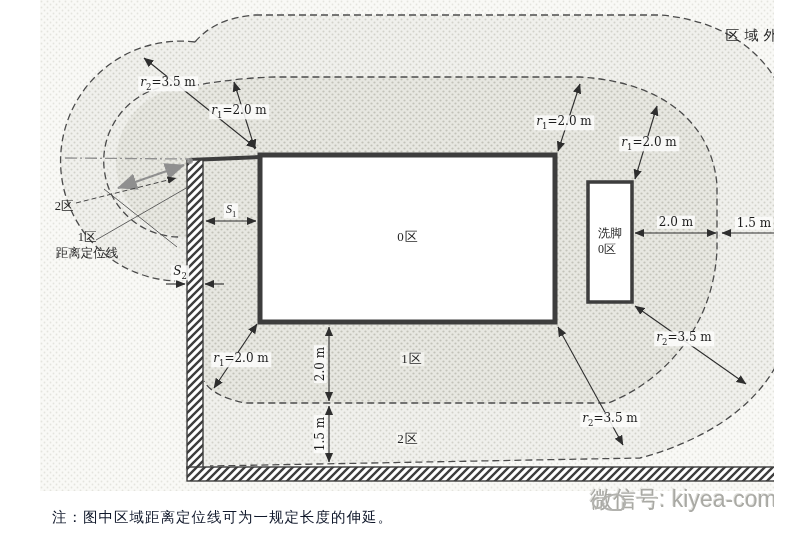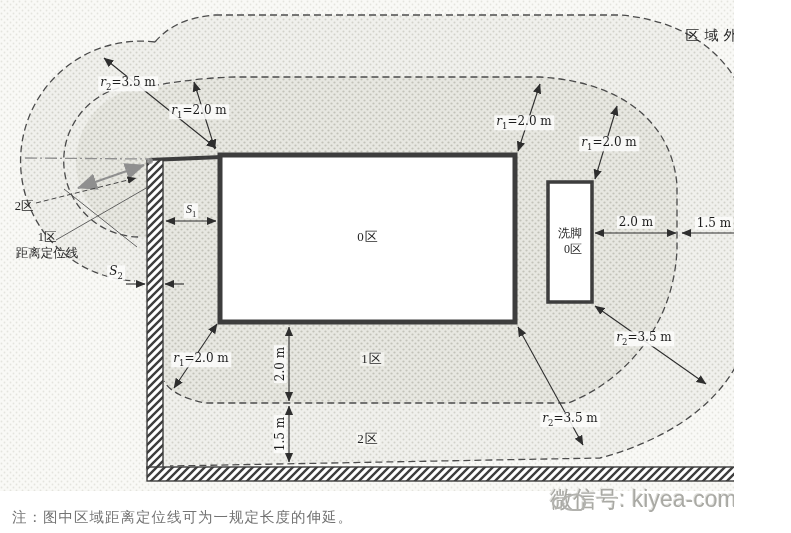--- a/index.html
+++ b/index.html
@@ -1,42 +1,42 @@
 <!DOCTYPE html>
 <html><head>
 <meta charset="utf-8">
 <style>
   html,body { margin:0; padding:0; background:#ffffff; }
   #stage {
     position:relative; width:734px; height:533px; overflow:hidden;
-    background:#ffffff; font-family:"Liberation Sans", sans-serif;
+    background:#ffffff; font-family:"Liberation Sans", sans-serif;margin-left:40px;
   }
   #stage svg { position:absolute; left:0; top:0; }
   .lbl {
     position:absolute; transform:translate(-50%,-50%);
     font-family:"DejaVu Serif", serif; font-style:normal;
     font-size:12px; color:#1c1c1c; white-space:nowrap; line-height:1.05;
     background:rgba(252,252,250,0.88); padding:0 2px;
   }
   .lbl i { font-style:italic; }
   .lbl sub { font-size:8.5px; }
   .rot { transform:translate(-50%,-50%) rotate(-90deg); }
   .zlbl {
     position:absolute; transform:translate(-50%,-50%);
     font-family:"Liberation Serif", serif; font-size:13px; color:#262626;
     white-space:nowrap; letter-spacing:1px; background:rgba(250,250,247,0.65);
     padding:0 1px; line-height:1.1;
   }
   .zlbl.nobg { background:transparent; }
   .outside-lbl { font-size:14px; letter-spacing:5px; background:transparent; }
-  .basin-lbl { text-align:right; font-size:12px; letter-spacing:0; line-height:1.3; background:transparent; }
+  .basin-lbl { text-align:left; font-size:12px; letter-spacing:0; line-height:1.3; background:transparent; }
   .left-lbl { font-size:12.5px; letter-spacing:0; background:transparent; }
   .note {
     position:absolute; left:12px; top:508px;
-    font-family:Liberation Sans, sans-serif; font-size:14.5px; color:#737373;
+    font-family:Liberation Sans, sans-serif; font-size:14.5px; color:#0f172a;
     letter-spacing:1px; white-space:nowrap;
   }
   .watermark {
     position:absolute; left:550px; top:484px; display:flex; align-items:center; gap:5px;
     color:#a9a9a4; font-size:23px; font-family:"Liberation Sans", sans-serif;
     text-shadow:1px 1px 0 #ffffff, -1px -1px 0 #e2e2de; white-space:nowrap;
   }
 </style>
 </head>
 <body>
@@ -149,21 +149,21 @@
   <div class="lbl" style="left:524px; top:123px;"><i>r</i><sub>1</sub>=2.0 m</div>
   <div class="lbl" style="left:609px; top:144px;"><i>r</i><sub>1</sub>=2.0 m</div>
   <div class="lbl" style="left:636px; top:222px;">2.0 m</div>
   <div class="lbl" style="left:714px; top:223px;">1.5 m</div>
   <div class="lbl" style="left:644px; top:339px;"><i>r</i><sub>2</sub>=3.5 m</div>
   <div class="lbl" style="left:570px; top:420px;"><i>r</i><sub>2</sub>=3.5 m</div>
   <div class="lbl" style="left:201px; top:360px;"><i>r</i><sub>1</sub>=2.0 m</div>
   <div class="lbl rot" style="left:280px; top:364px;">2.0 m</div>
   <div class="lbl rot" style="left:280px; top:434px;">1.5 m</div>
   <div class="lbl" style="left:191px; top:211px;font-family:Liberation Serif, serif;"><i>S</i><sub>1</sub></div>
-  <div class="lbl" style="left:116px; top:273px;"><i>S</i><sub>2</sub></div>
+  <div class="lbl" style="left:140px; top:273px;"><i>S</i><sub>2</sub></div>
 
   <div class="note">注：图中区域距离定位线可为一规定长度的伸延。</div>
 
   <div class="watermark">
     <svg width="42" height="32" viewBox="0 0 42 32">
       <path d="M8,14 a5,5 0 1 0 3,9 M31,26 a9,8 0 1 0 -11,-14 q-9,1 -7,8 q1,6 10,6 z" fill="none" stroke="#b2b2ae" stroke-width="2" stroke-linecap="round"></path>
     </svg>
     <span>微信号: kiyea-com</span>
   </div>
 

